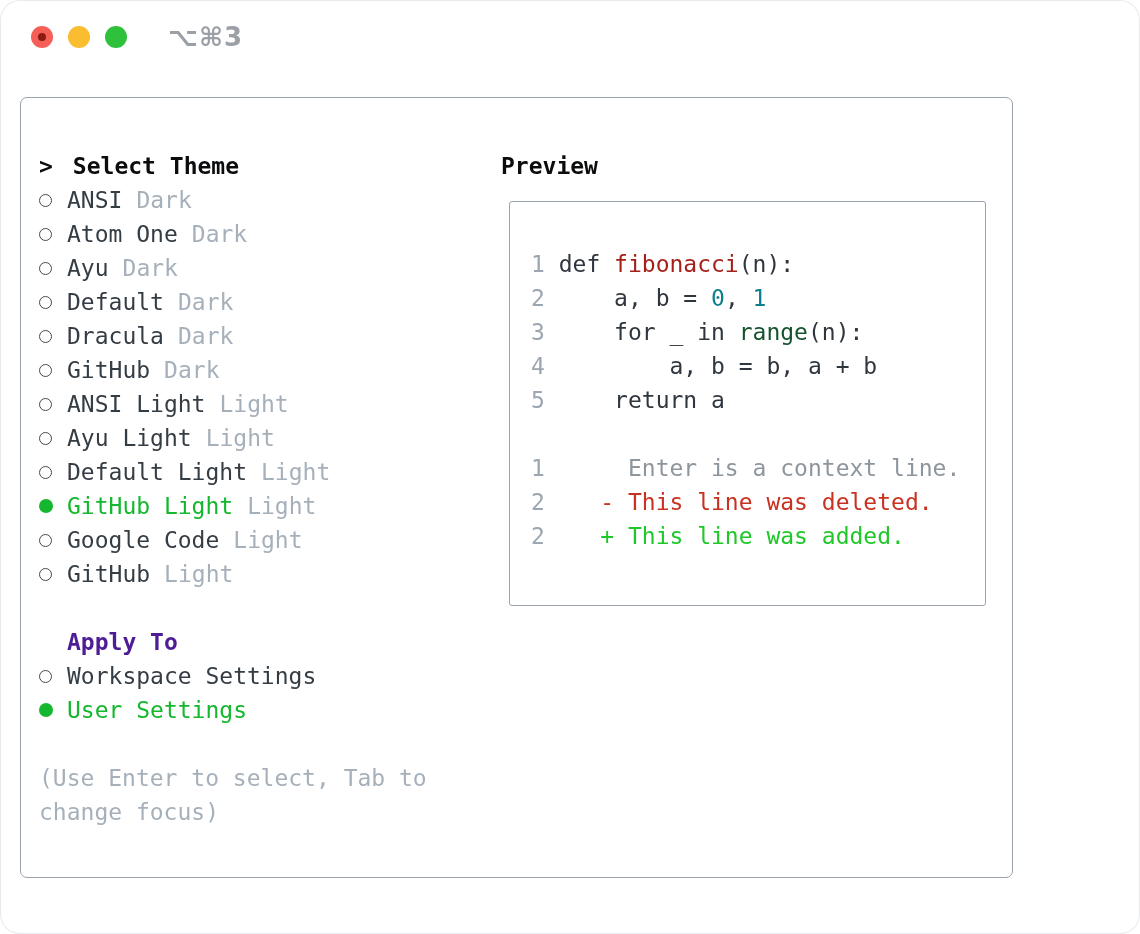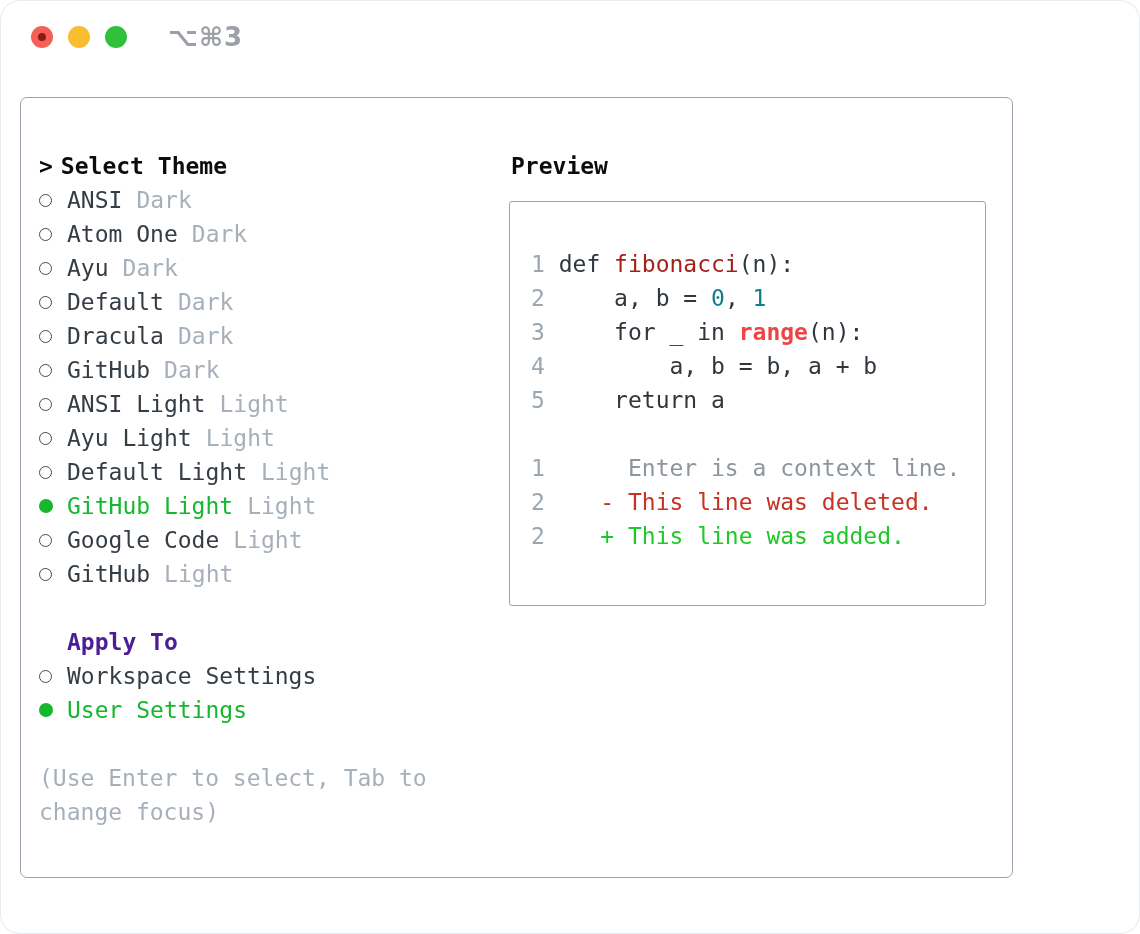--- a/index.html
+++ b/index.html
@@ -54,21 +54,21 @@
   }
   .row { height: 34px; display: flex; align-items: center; white-space: pre; }
   .spacer { height: 34px; }
 
   .left {
     position: absolute; left: 18px; top: 51px;
     font-size: 23px;
     color: #343c44;
   }
   .cursor { font-weight: bold; color: #0a0c0e; }
-  .htext  { font-weight: bold; color: #0a0c0e; margin-left: 8px; }
+  .htext  { font-weight: bold; color: #0a0c0e; margin-left: 20px; }
   .htext2 { font-weight: bold; color: #4c1d95; }
   .apply-header { padding-left: 28px; }
 
   .ring {
     width: 13px; height: 13px;
     border: 1.5px solid #434b53;
     border-radius: 50%;
     box-sizing: border-box;
     margin-right: 15px;
     flex: 0 0 auto;
@@ -79,40 +79,40 @@
     background: #14b72d;
     margin-right: 14px;
   }
   .item-label { color: #343c44; }
   .item-label.sel { color: #14b72d; }
   .item-tag { color: #a6b0ba; margin-left: 14px; }
   .hint-line { color: #a6b0ba; height: 34px; display: flex; align-items: center; white-space: pre; }
 
   
   .preview-title {
-    position: absolute; left: 490px; top: 51px;
+    position: absolute; left: 480px; top: 51px;
     font-size: 23px;
   }
   .preview-title .htext { margin-left: 0; }
   .preview-box {
     position: absolute; left: 488px; top: 103px;
     width: 477px; height: 405px;
     border: 1.5px solid #9aa3ad;
     border-radius: 3px;
     box-sizing: border-box;
     padding: 45px 0 0 21px;
     font-size: 23px;
     overflow: hidden;
   }
   .cl { height: 34px; display: flex; align-items: center; white-space: pre; }
   .ln { color: #9ba6b1; }
   .tok-plain   { color: #2f363e; }
   .tok-func    { color: #a6201a; }
   .tok-number  { color: #0b7f8c; }
-  .tok-builtin { color: #ef4444; font-weight: bold; }
+  .tok-builtin { color: #14532d; }
   .diff-context { color: #8d959d; }
   .diff-deleted { color: #c93120; }
   .diff-added   { color: #1ec828; }
 </style>
 </head>
 <body>
 
 <div class="window">
 
   <div class="titlebar">

